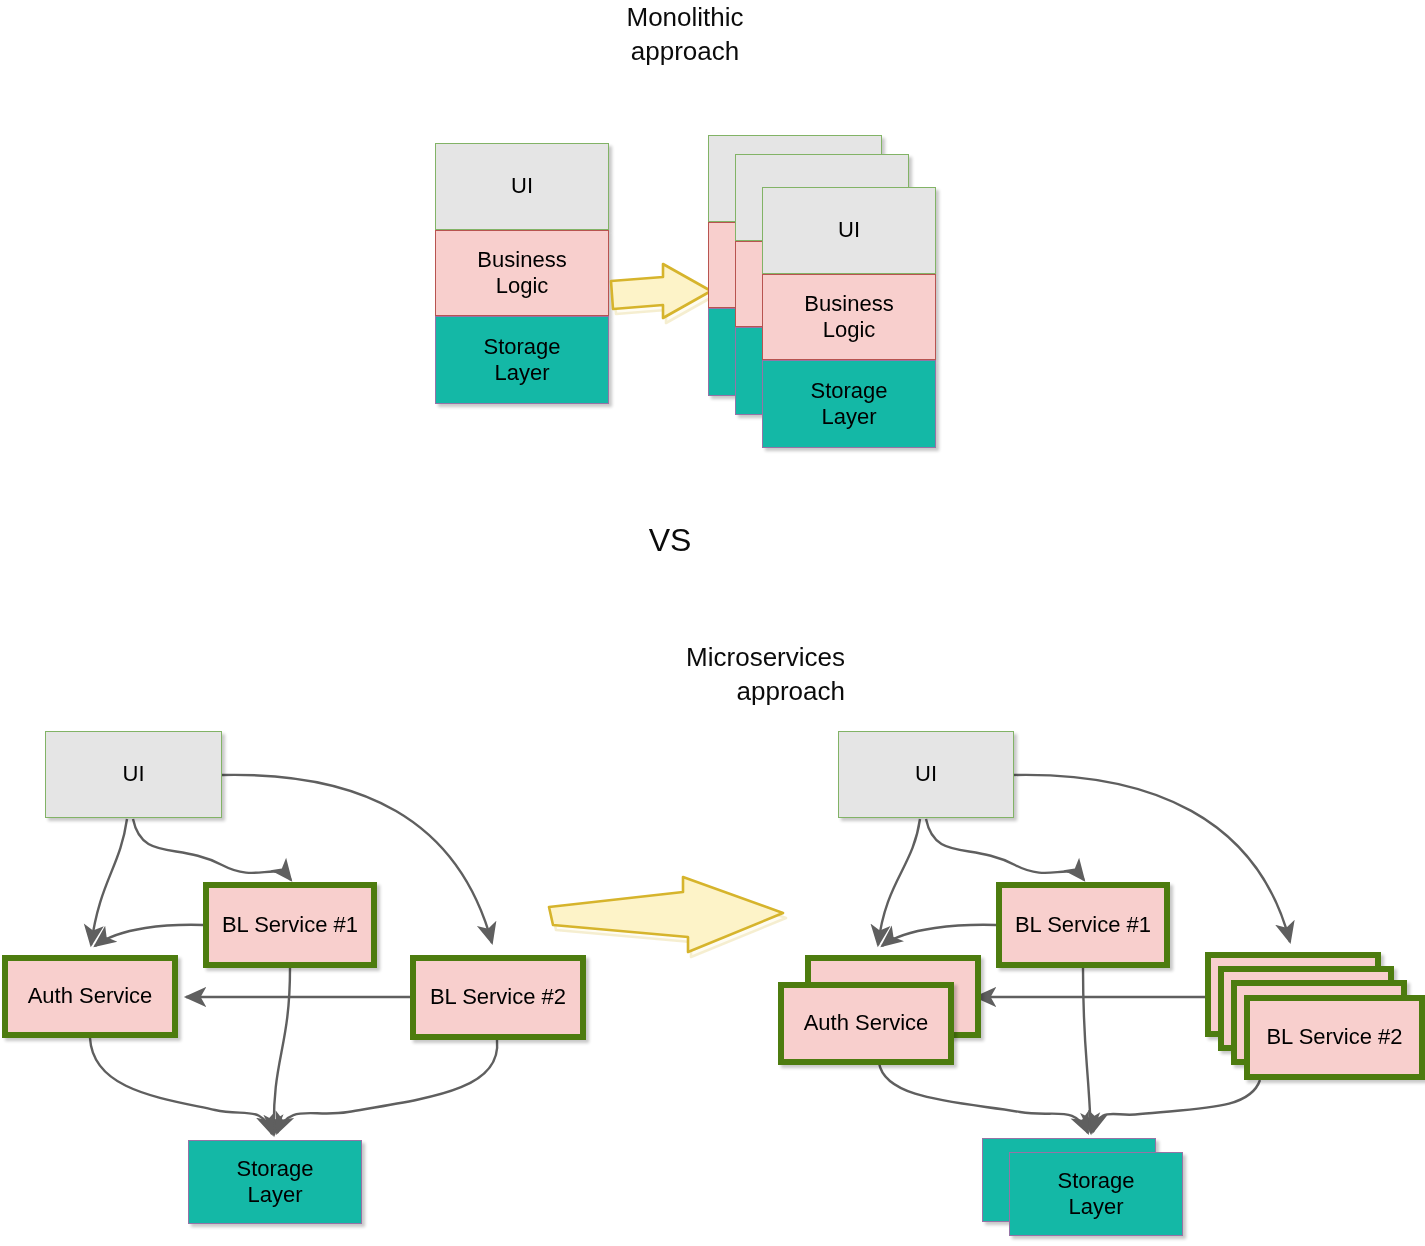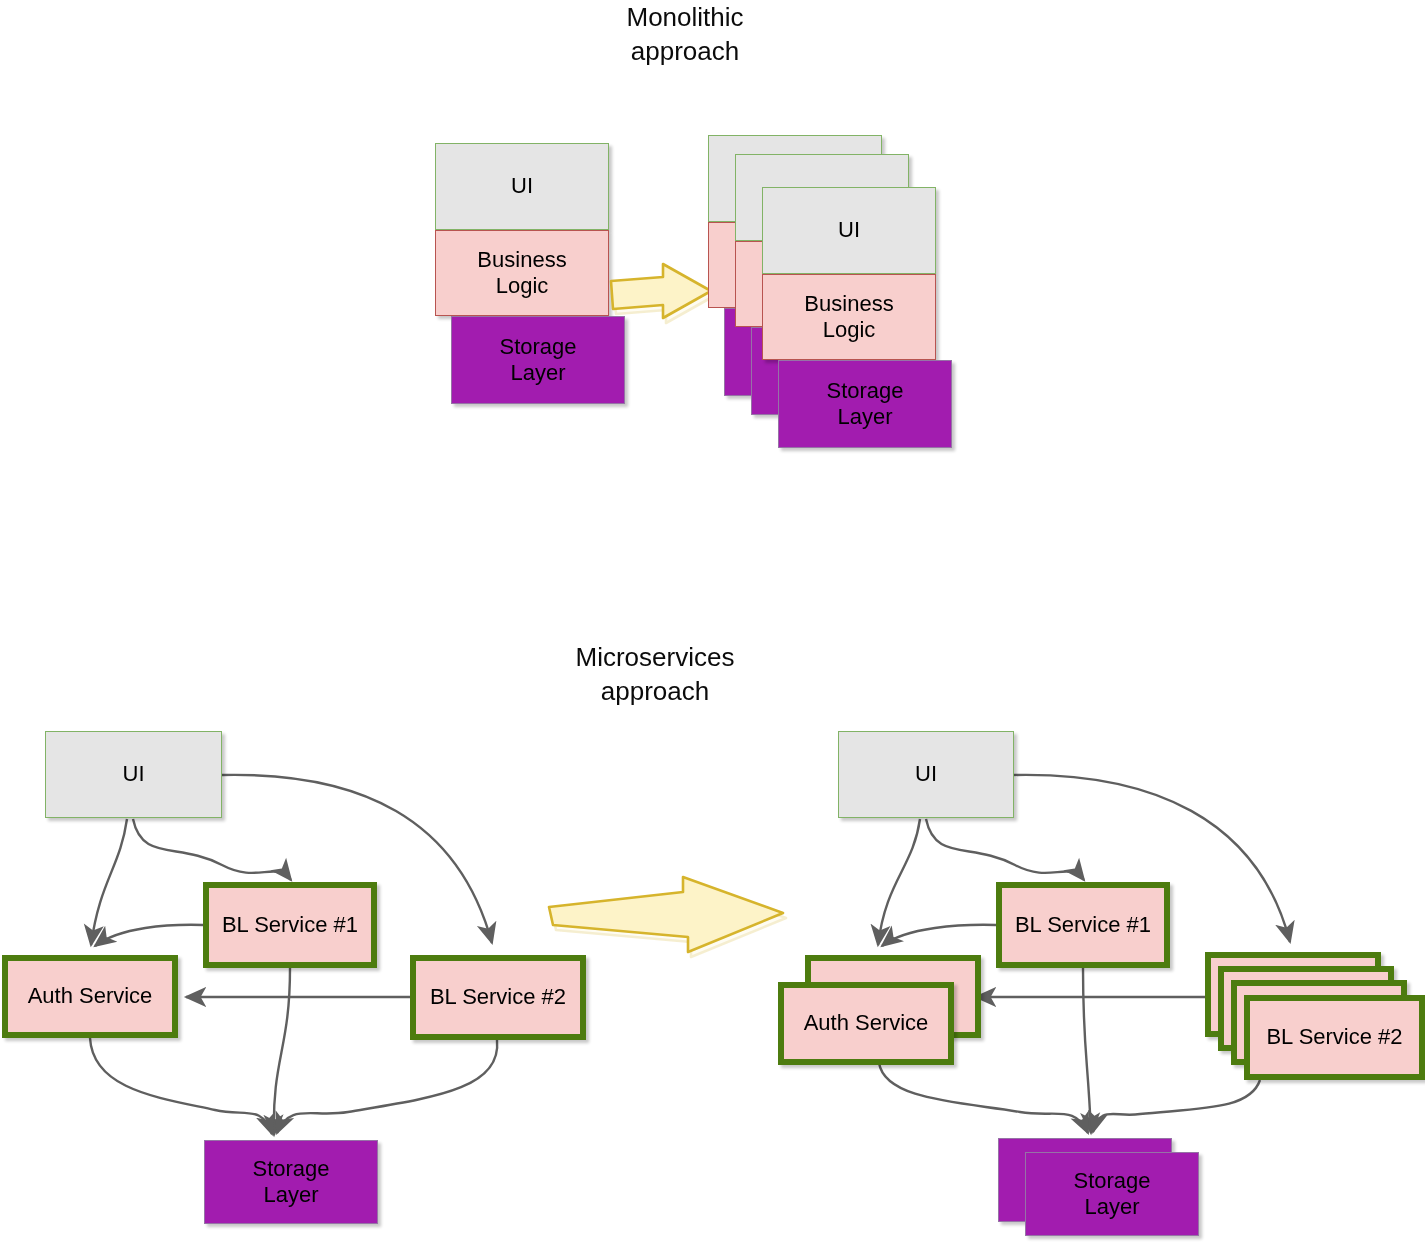--- a/index.html
+++ b/index.html
@@ -6,21 +6,21 @@
   body{width:1425px;height:1246px;position:relative;overflow:hidden;
        font-family:"Liberation Sans","DejaVu Sans",sans-serif;color:#000;}
   .stage{position:absolute;left:0;top:0;width:1425px;height:1246px;}
   .ttl{position:absolute;text-align:center;font-size:26px;line-height:1.32;color:#0b0b0b;white-space:pre-line;}
   .vs{position:absolute;text-align:center;font-size:32px;color:#0b0b0b;}
   .box{position:absolute;box-sizing:border-box;display:flex;align-items:center;
        justify-content:center;text-align:center;font-size:22px;line-height:1.2;
        white-space:pre-line;box-shadow:3px 3px 3px rgba(0,0,0,.22);}
   .green{background:#e5e5e5;border:1px solid #82b366;}
   .pink{background:#f8cfcd;border:6px solid #4d7c0f;}
-  .purple{background:#a21caf;border:1px solid #9673a6;margin-left:16px;}
+  .purple{background:#14b8a6;border:1px solid #9673a6;}
   .lbl{position:relative;z-index:3;}
   svg.edges{position:absolute;left:0;top:0;width:1425px;height:1246px;overflow:visible;pointer-events:none;}
   .mono-seg{position:absolute;box-sizing:border-box;display:flex;align-items:center;
             justify-content:center;text-align:center;font-size:22px;line-height:1.2;white-space:pre-line;}
 </style>
 </head>
 <body>
 
 <div class="stage">
 
@@ -70,22 +70,23 @@
         <span class="lbl">Business
 Logic</span>
       </div>
       <div class="mono-seg purple" style="left:762px;top:360px;width:174px;height:88px;border:1px solid #9673a6;box-shadow:3px 3px 3px rgba(0,0,0,.22);">
         <span class="lbl">Storage
 Layer</span>
       </div>
     </div>
   </div>
 
+  <div class="vs" style="left:570px;top:522px;width:200px;">VS</div>
 
-  <div class="ttl" style="left:465px;top:640px;width:380px;">Microservices
+  <div class="ttl" style="left:465px;top:640px;width:380px;text-align:right;">Microservices
 approach</div>
 
   <svg class="edges">
     <defs>
       <marker id="ah" markerWidth="11" markerHeight="11" refX="8.5" refY="4.6" orient="auto" markerUnits="strokeWidth">
         <path d="M0,0.4 L9.4,4.6 L0,8.8 L2.4,4.6 Z" fill="#5f5f5f"></path>
       </marker>
     </defs>
     <g fill="none" stroke="#5f5f5f" stroke-width="2.4" marker-end="url(#ah)">
       <path d="M133,819 C142,862 178,842 222,865 C258,884 275,860 291,880"></path>

